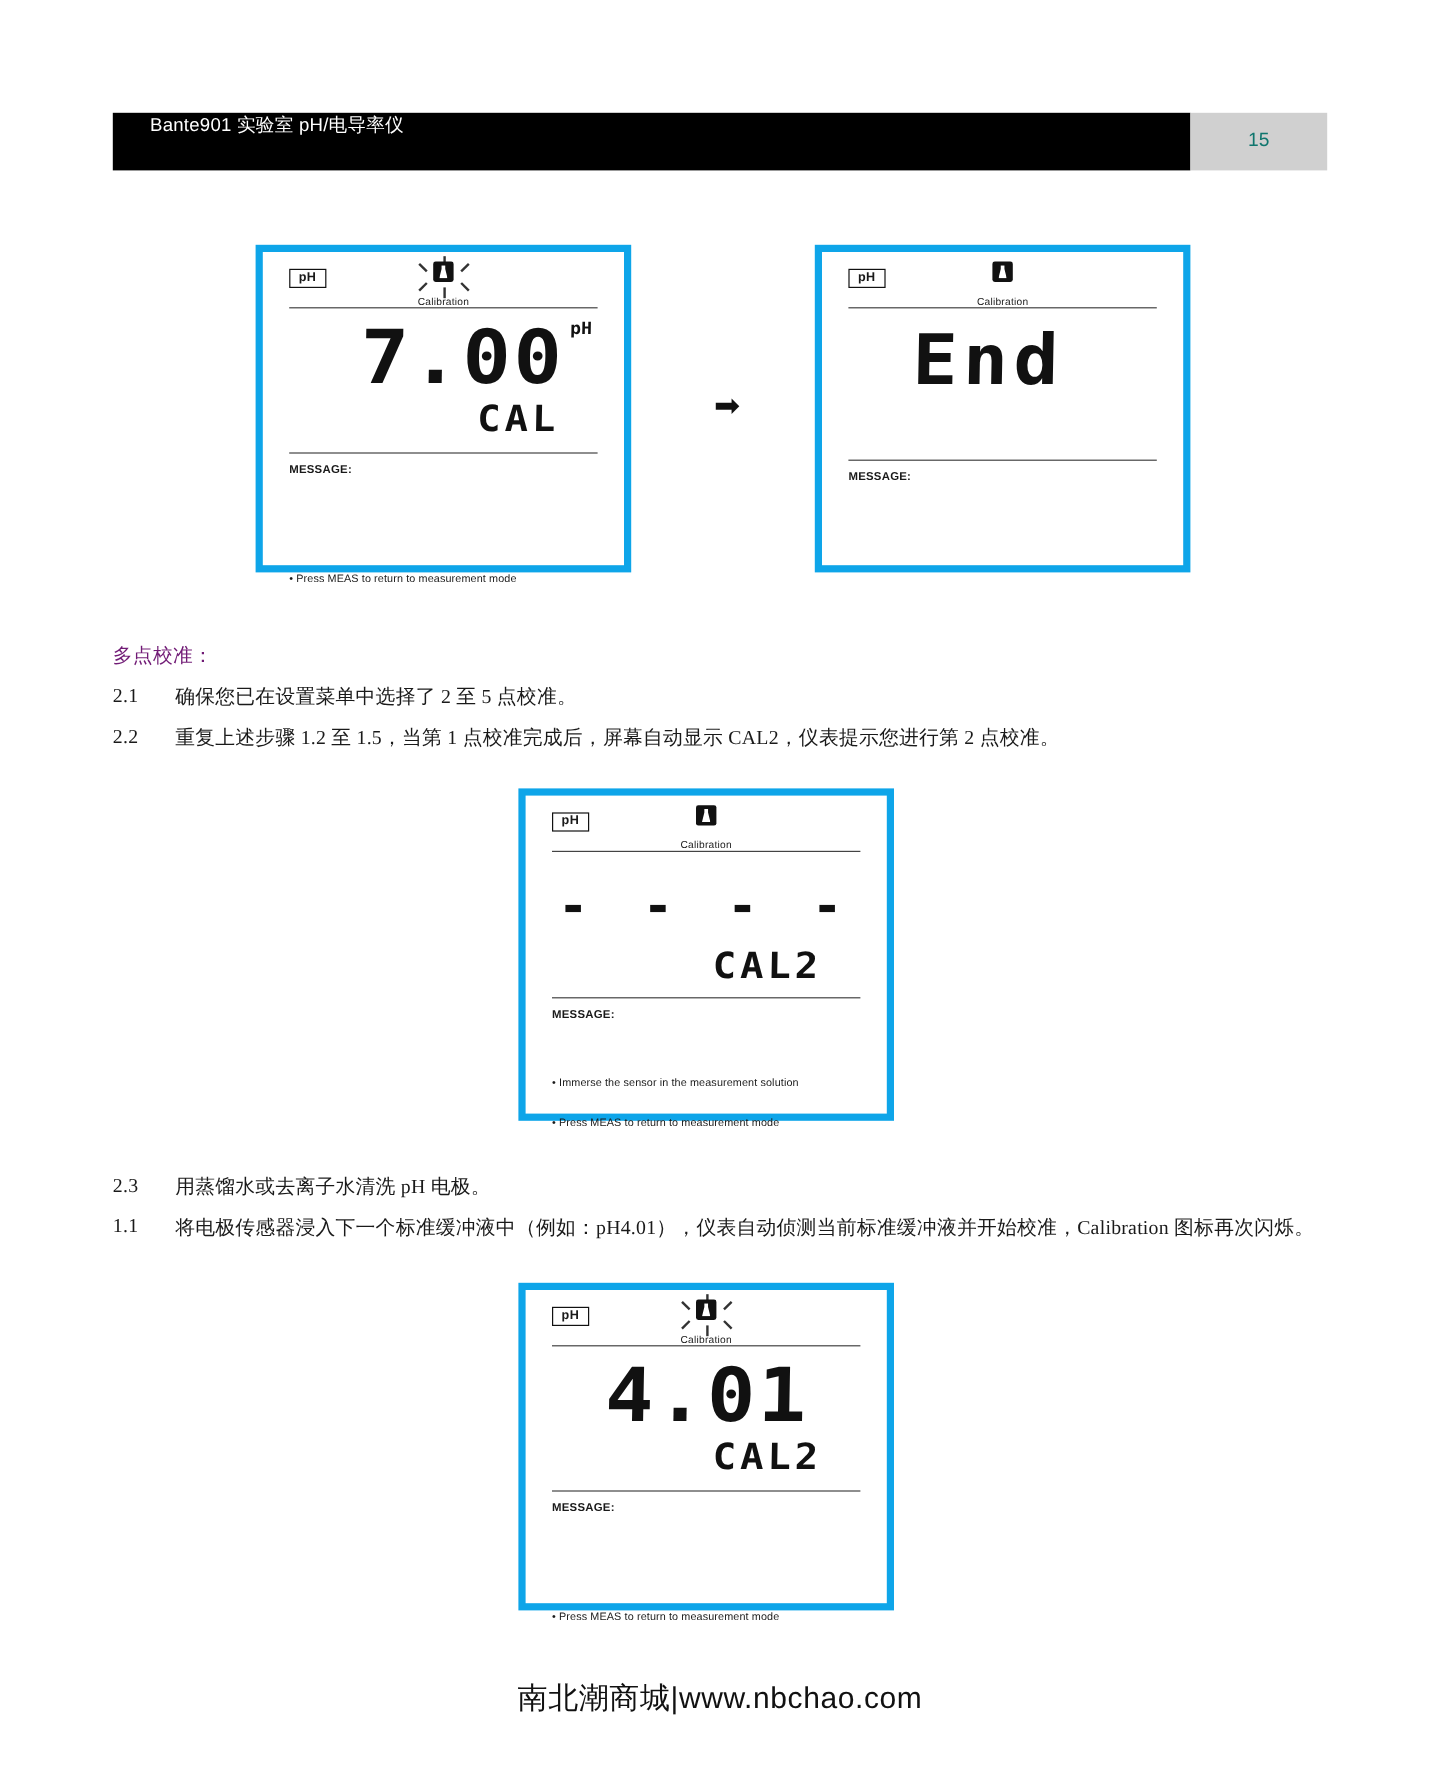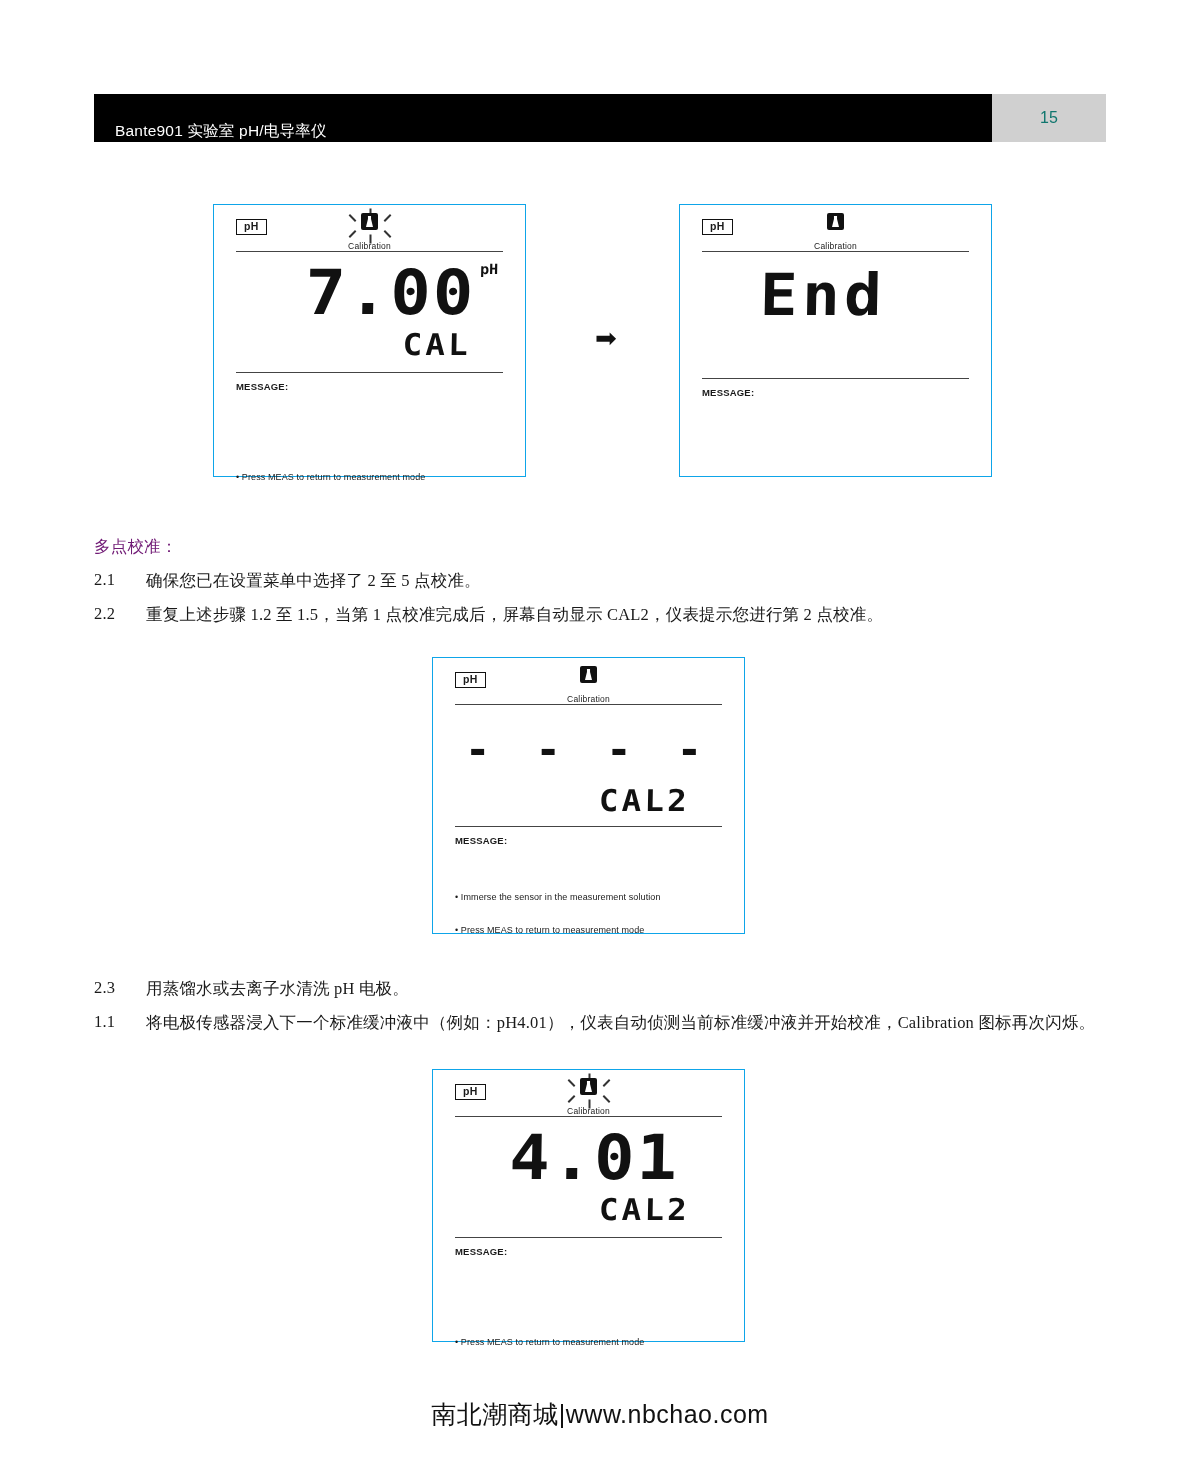--- a/index.html
+++ b/index.html
@@ -22,43 +22,43 @@
     left: 94px;
     top: 94px;
     width: 1012px;
     height: 48px;
     display: flex;
   }
   .header-bar {
     background: #000000;
     flex: 1 1 auto;
     display: flex;
-    align-items: flex-end;
-    padding-left: 21px;
+    align-items: flex-start;
+    padding-left: 31px;
     box-sizing: border-box;
   }
   .header-title {
     color: #ffffff;
     font-size: 15.5px;
     letter-spacing: 0.2px;
   }
   .header-page {
     width: 114px;
     background: #d0d0d0;
     display: flex;
     align-items: center;
     justify-content: center;
     color: #0f766e;
     font-size: 16px;
   }
 
   
   .lcd {
     position: absolute;
-    border: 1px solid #0ea5e9;
+    border: 6px solid #0ea5e9;
     background: #ffffff;
     box-sizing: border-box;
   }
   .lcd-top {
     position: relative;
     height: 46px;
   }
   .ph-tag {
     position: absolute;
     left: 22px;

